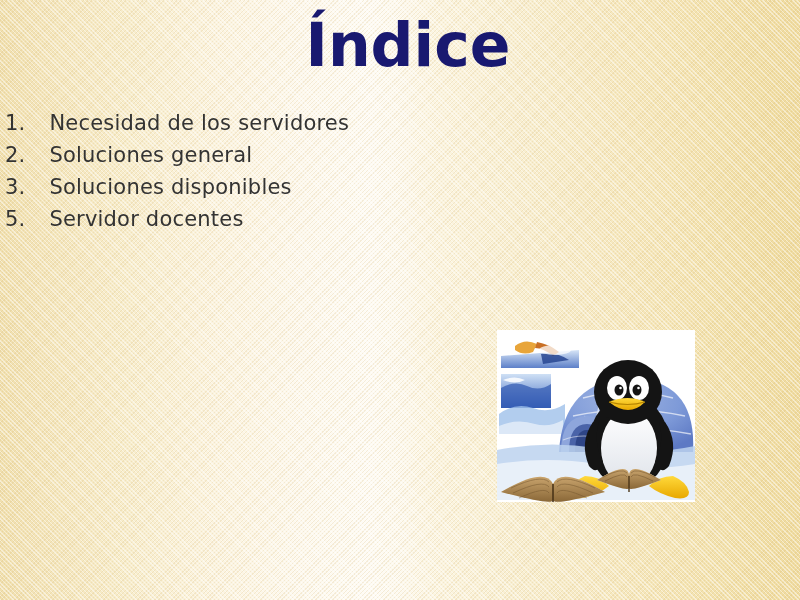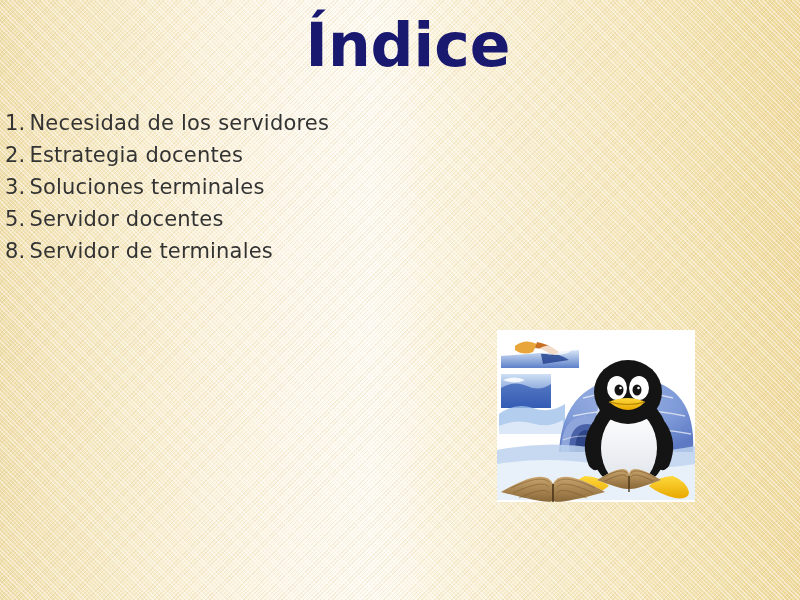--- a/index.html
+++ b/index.html
@@ -92,21 +92,21 @@
     height: 32px;
     white-space: nowrap;
     letter-spacing: 0.2px;
   }
 
   .item-num {
     display: inline-block;
   }
   .item-text {
     display: inline-block;
-    margin-left: 4px;
+    margin-left: 24px;
   }
 
   
   .picture {
     position: absolute;
     left: 497px;
     top: 330px;
     width: 198px;
     height: 172px;
     background: #ffffff;
@@ -123,30 +123,27 @@
 
   <div id="content">
 
     <div class="slide-title">Índice</div>
 
     <ul class="outline">
       <li class="outline-item">
         <span class="item-num">1.</span><span class="item-text">Necesidad de los servidores</span>
       </li>
       <li class="outline-item">
-        <span class="item-num">2.</span><span class="item-text">Estrategia docentes</span>
-      </li>
-      <li class="outline-item">
-        <span class="item-num">3.</span><span class="item-text">Soluciones terminales</span>
+        <span class="item-num">2.</span><span class="item-text">Soluciones general</span>
+      </li>
+      <li class="outline-item">
+        <span class="item-num">3.</span><span class="item-text">Soluciones disponibles</span>
       </li>
       <li class="outline-item">
         <span class="item-num">5.</span><span class="item-text">Servidor docentes</span>
-      </li>
-      <li class="outline-item">
-        <span class="item-num">8.</span><span class="item-text">Servidor de terminales</span>
       </li>
     </ul>
 
     <div class="picture">
       <svg width="198" height="172" viewBox="0 0 198 172" xmlns="http://www.w3.org/2000/svg">
         <defs>
           <radialGradient id="iglooGrad" cx="45%" cy="30%" r="75%">
             <stop offset="0%" stop-color="#9fb4e2"></stop>
             <stop offset="60%" stop-color="#7e9ad8"></stop>
             <stop offset="100%" stop-color="#5d79c4"></stop>

